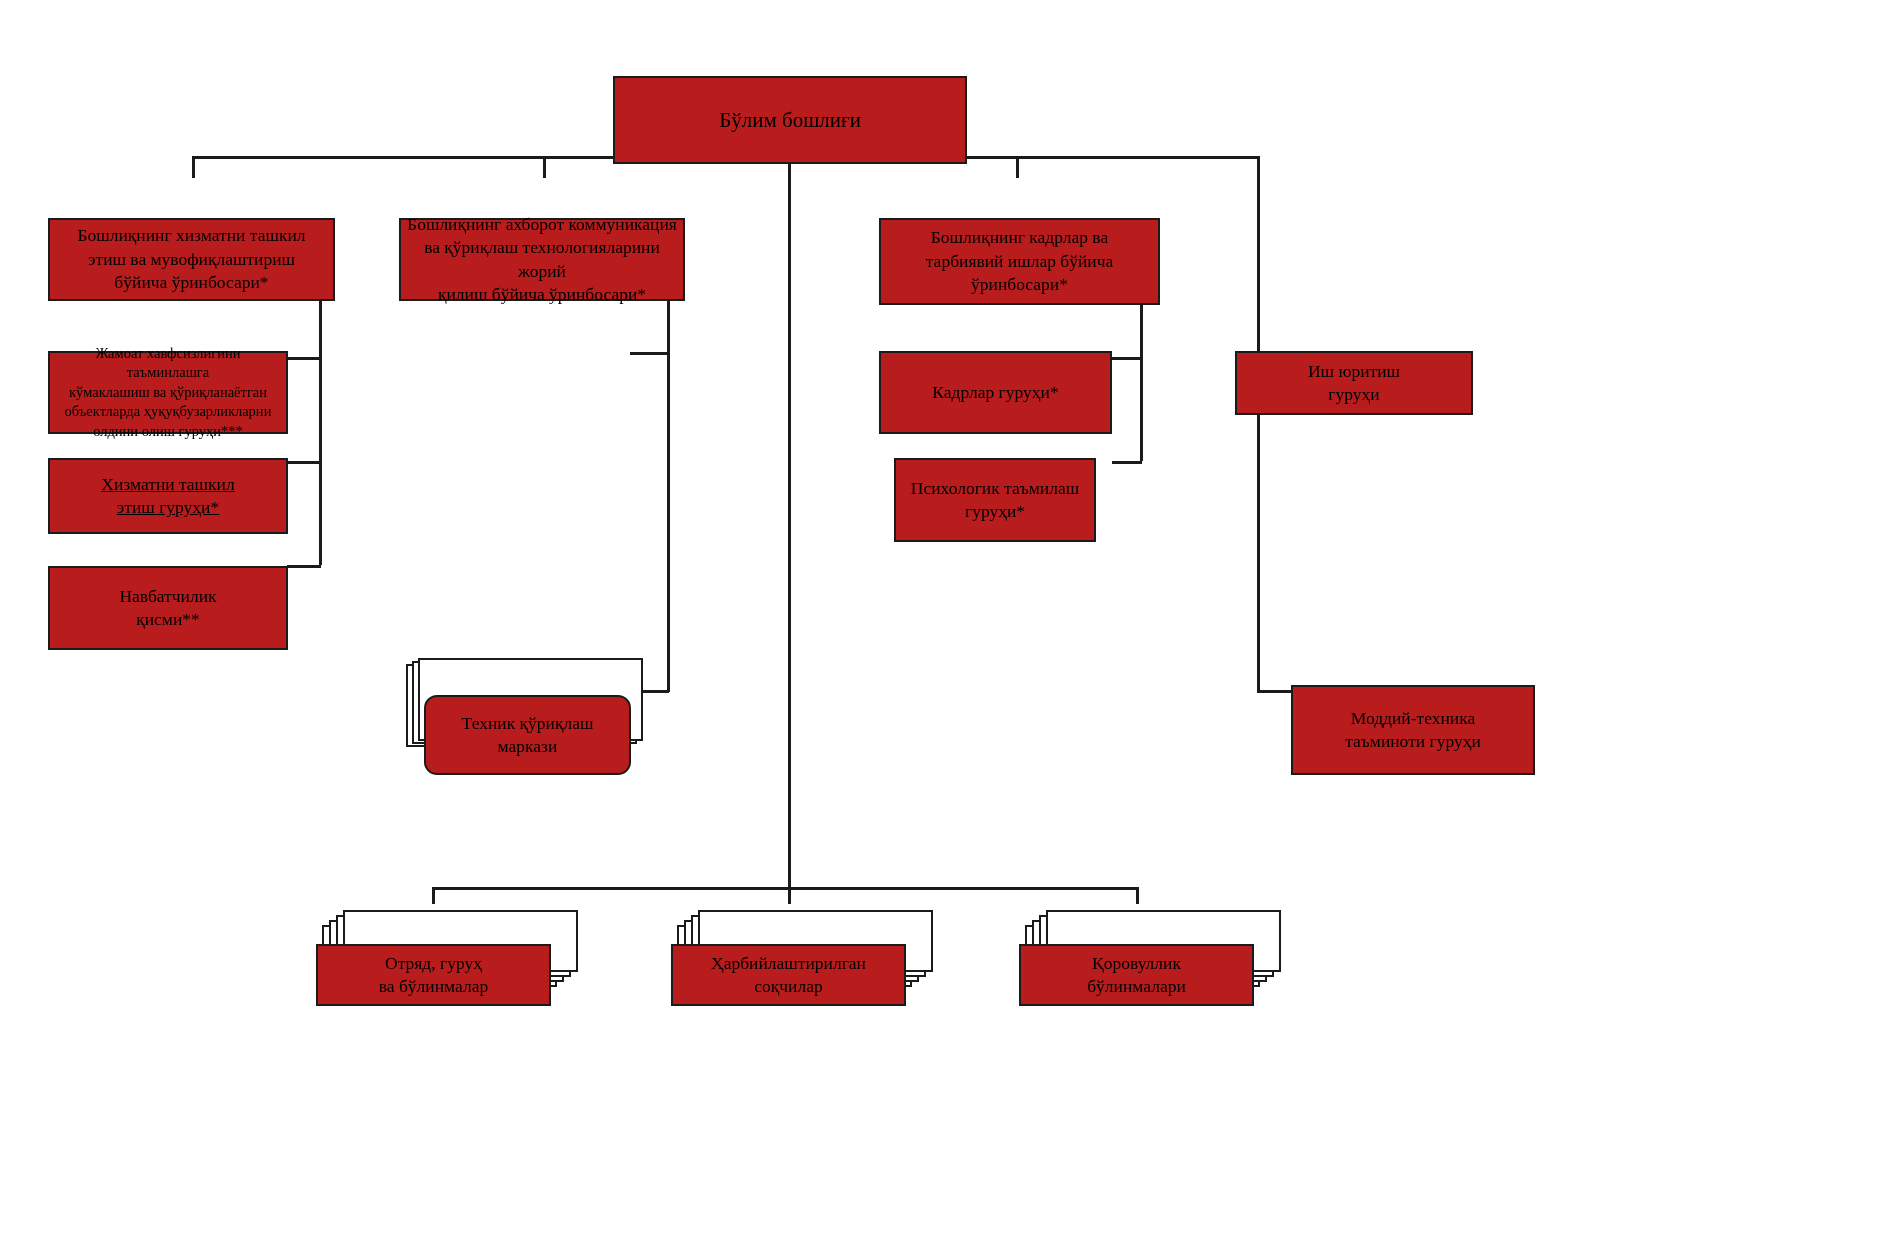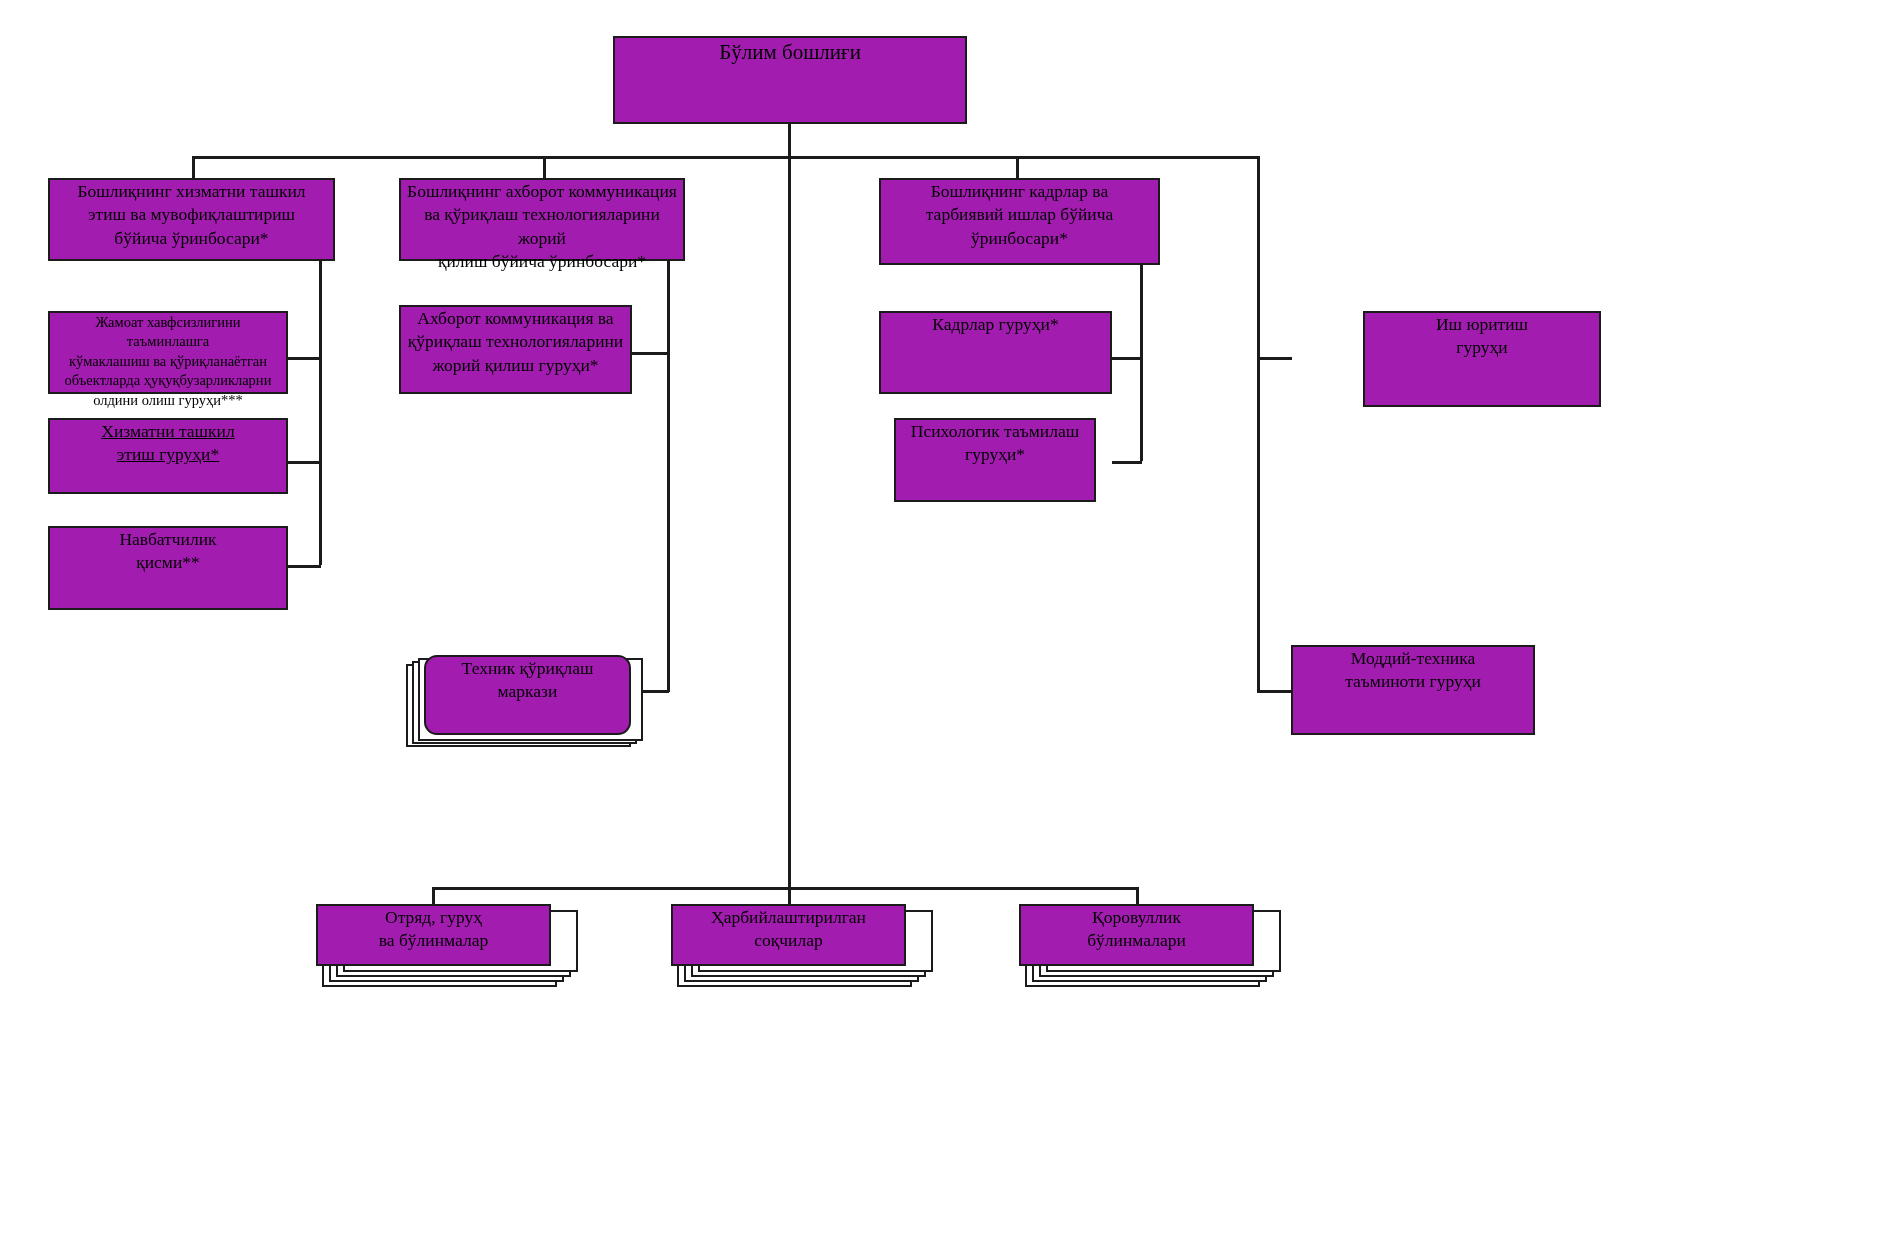--- a/index.html
+++ b/index.html
@@ -11,25 +11,27 @@
     position:relative;
     width:1887px;
     height:1242px;
     background:#ffffff;
     overflow:hidden;
   }
   .box{
     position:absolute;
     box-sizing:border-box;
     border:2.5px solid #1b1b1b;
-    background:#a21caf;
+    background:#b91c1c;
     display:flex;
+    align-items:center;
     justify-content:center;
     text-align:center;
     z-index:20;
+    margin-top:40px;
   }
   .box .txt{
     display:block;
     width:100%;
     padding:0 6px;
     line-height:1.34;
     white-space:pre-line;
   }
   .fs-root{font-size:21px;}
   .fs-lvl2{font-size:17.5px;}
@@ -125,44 +127,39 @@
   <div class="box fs-unit" style="left:48px;top:418px;width:240px;height:76px;text-decoration:underline;">
     <span class="txt">Хизматни ташкил
 этиш гуруҳи*</span>
   </div>
 
   <div class="box fs-unit" style="left:48px;top:526px;width:240px;height:84px;">
     <span class="txt">Навбатчилик
 қисми**</span>
   </div>
 
-  <div class="box fs-unit" style="left:399px;top:305px;width:233px;height:89px;">
-    <span class="txt">Ахборот коммуникация ва
-қўриқлаш технологияларини
-жорий қилиш гуруҳи*</span>
-  </div>
 
   <div class="stack" style="left:406px;top:664px;width:225px;height:83px;"></div>
   <div class="stack" style="left:412px;top:661px;width:225px;height:83px;"></div>
   <div class="stack" style="left:418px;top:658px;width:225px;height:83px;"></div>
   <div class="box fs-unit" style="left:424px;top:655px;width:207px;height:80px;border-radius:13px;">
     <span class="txt">Техник қўриқлаш
 маркази</span>
   </div>
 
   <div class="box fs-unit" style="left:879px;top:311px;width:233px;height:83px;">
     <span class="txt">Кадрлар гуруҳи*</span>
   </div>
 
   <div class="box fs-unit" style="left:894px;top:418px;width:202px;height:84px;">
     <span class="txt">Психологик таъмилаш
 гуруҳи*</span>
   </div>
 
-  <div class="box fs-unit" style="left:1363px;top:311px;width:238px;height:96px;">
+  <div class="box fs-unit" style="left:1235px;top:311px;width:238px;height:64px;">
     <span class="txt">Иш юритиш
 гуруҳи</span>
   </div>
 
   <div class="box fs-unit" style="left:1291px;top:645px;width:244px;height:90px;">
     <span class="txt">Моддий-техника
 таъминоти гуруҳи</span>
   </div>
 
   <div class="stack" style="left:322px;top:925px;width:235px;height:62px;"></div>

